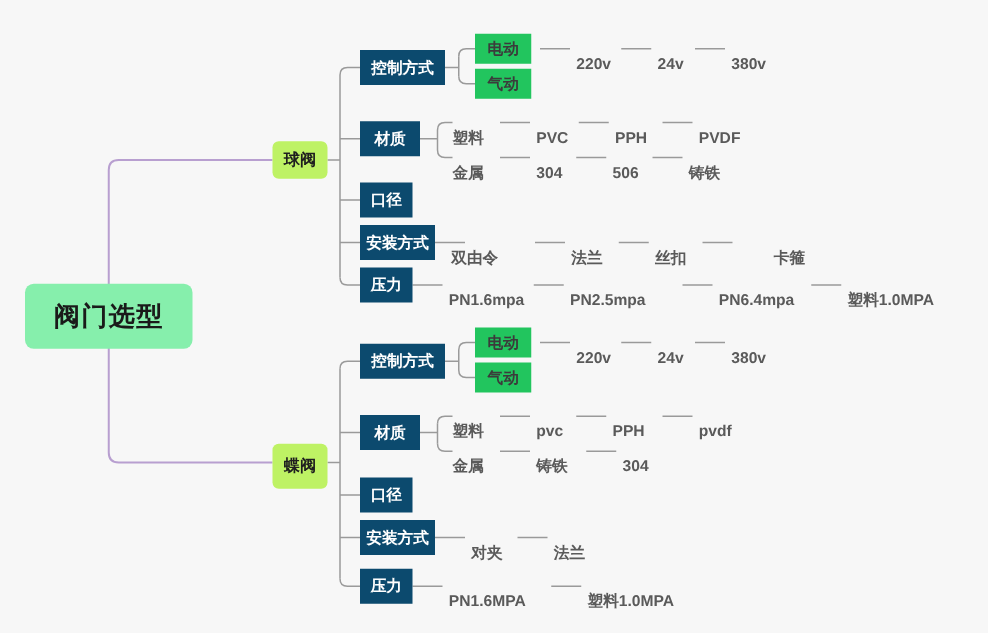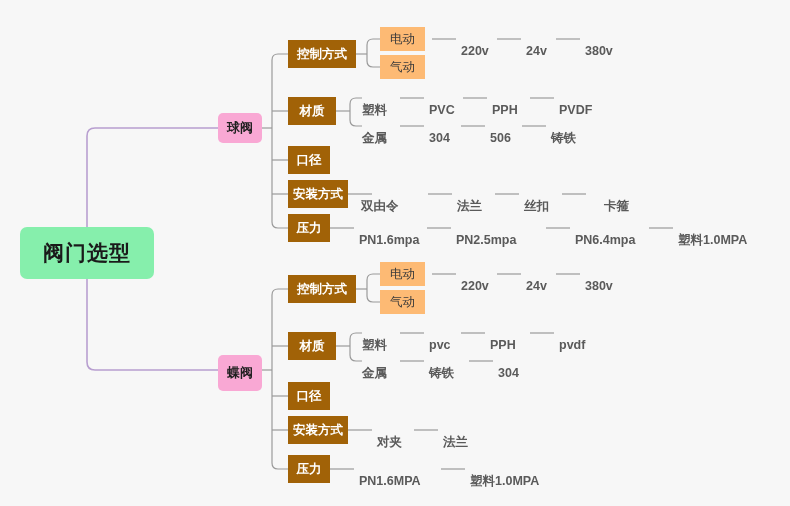--- a/index.html
+++ b/index.html
@@ -37,39 +37,39 @@
   .root {
     background: #86efac;
     color: #1a1a1a;
     font-size: 21px;
     font-weight: bold;
     border-radius: 7px;
     letter-spacing: 1px;
   }
   
   .valve {
-    background: #f9a8d4;
+    background: #bef264;
     color: #1f1f1f;
     font-size: 13px;
     font-weight: bold;
     border-radius: 5px;
   }
   
   .attr {
-    background: #a16207;
+    background: #0c4a6e;
     color: #ffffff;
     font-size: 12.5px;
     font-weight: bold;
   }
   
   .green {
-    background: #fdba74;
+    background: #22c55e;
     color: #3b3b3b;
     font-size: 12.5px;
-    font-weight: normal;
+    font-weight: bold;
   }
   
   .leaf {
     position: absolute;
     color: #5a5a5a;
     font-size: 12.5px;
     font-weight: bold;
     white-space: nowrap;
     display: flex;
     align-items: center;
@@ -183,21 +183,21 @@
   <div class="leaf" style="left:429px; top:117px;">304</div>
   <div class="leaf" style="left:490px; top:117px;">506</div>
   <div class="leaf" style="left:551px; top:117px;">铸铁</div>
 
   <div class="node attr" style="left:288px; top:146px; width:42px; height:28px;">口径</div>
 
   <div class="node attr" style="left:288px; top:180px; width:60px; height:28px;">安装方式</div>
   <div class="leaf" style="left:361px; top:185px;font-family:Liberation Mono, monospace;">双由令</div>
   <div class="leaf" style="left:457px; top:185px;">法兰</div>
   <div class="leaf" style="left:524px; top:185px;">丝扣</div>
-  <div class="leaf" style="left:604px; top:185px;">卡箍</div>
+  <div class="leaf" style="left:619px; top:185px;">卡箍</div>
 
   <div class="node attr" style="left:288px; top:214px; width:42px; height:28px;">压力</div>
   <div class="leaf" style="left:359px; top:219px;">PN1.6mpa</div>
   <div class="leaf" style="left:456px; top:219px;">PN2.5mpa</div>
   <div class="leaf" style="left:575px; top:219px;">PN6.4mpa</div>
   <div class="leaf" style="left:678px; top:219px;">塑料1.0MPA</div>
 
   <div class="node valve" style="left:218px; top:355px; width:44px; height:36px;">蝶阀</div>
 
   <div class="node attr" style="left:288px; top:275px; width:68px; height:28px;">控制方式</div>

